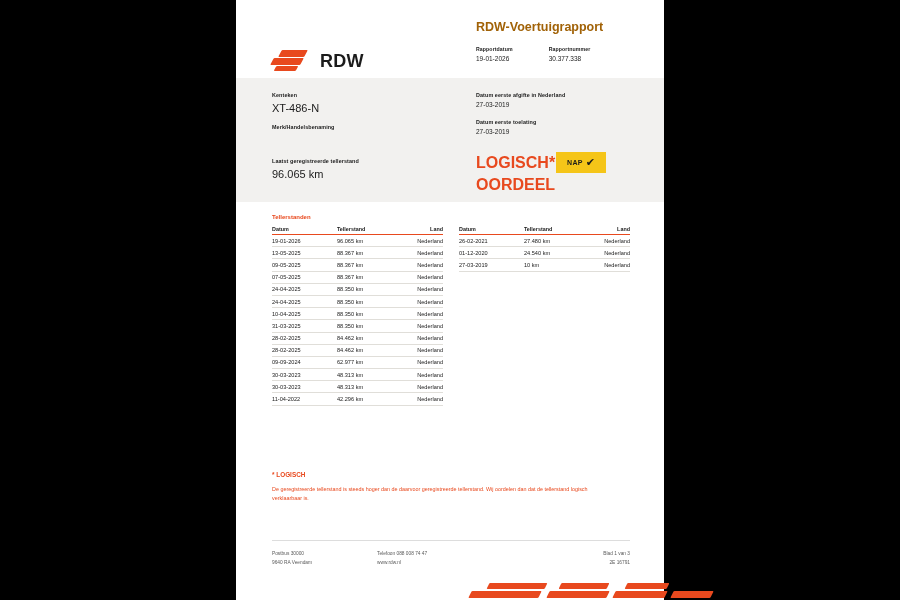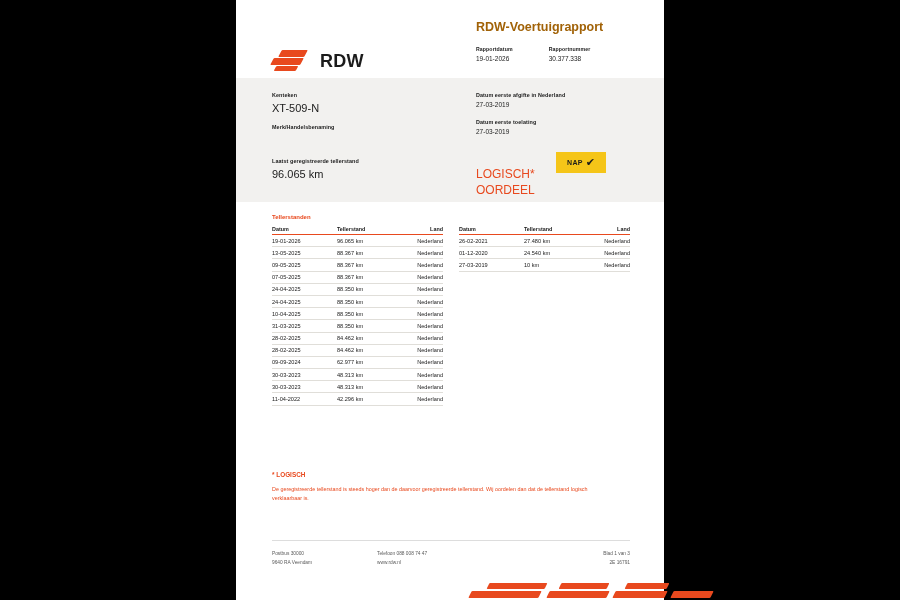--- a/index.html
+++ b/index.html
@@ -134,23 +134,23 @@
   }
   .val-small {
     font-size: 6.5px;
     color: #1b1b1b;
     margin-top: 3px;
     margin-bottom: 11px;
   }
   .verdict {
     position: absolute;
     left: 240px;
-    top: 88px;
-    font-size: 12px;
-    font-weight: normal;
+    top: 74px;
+    font-size: 16px;
+    font-weight: bold;
     color: #e8491e;
     line-height: 1.35;
   }
   .nap-badge {
     position: absolute;
     left: 320px;
     top: 74px;
     width: 50px;
     height: 21px;
     background: #f5c518;
@@ -297,21 +297,21 @@
         <div>
           <div class="meta-lbl">Rapportnummer</div>
           <div class="meta-val">30.377.338</div>
         </div>
       </div>
     </div>
 
     <div class="band">
       <div class="band-left">
         <div class="lbl">Kenteken</div>
-        <div class="val-big">XT-509-N</div>
+        <div class="val-big">XT-486-N</div>
         <div class="lbl">Merk/Handelsbenaming</div>
       </div>
       <div class="band-right">
         <div class="lbl">Datum eerste afgifte in Nederland</div>
         <div class="val-small">27-03-2019</div>
         <div class="lbl">Datum eerste toelating</div>
         <div class="val-small">27-03-2019</div>
       </div>
       <div class="band-bottom">
         <div class="lbl">Laatst geregistreerde tellerstand</div>

